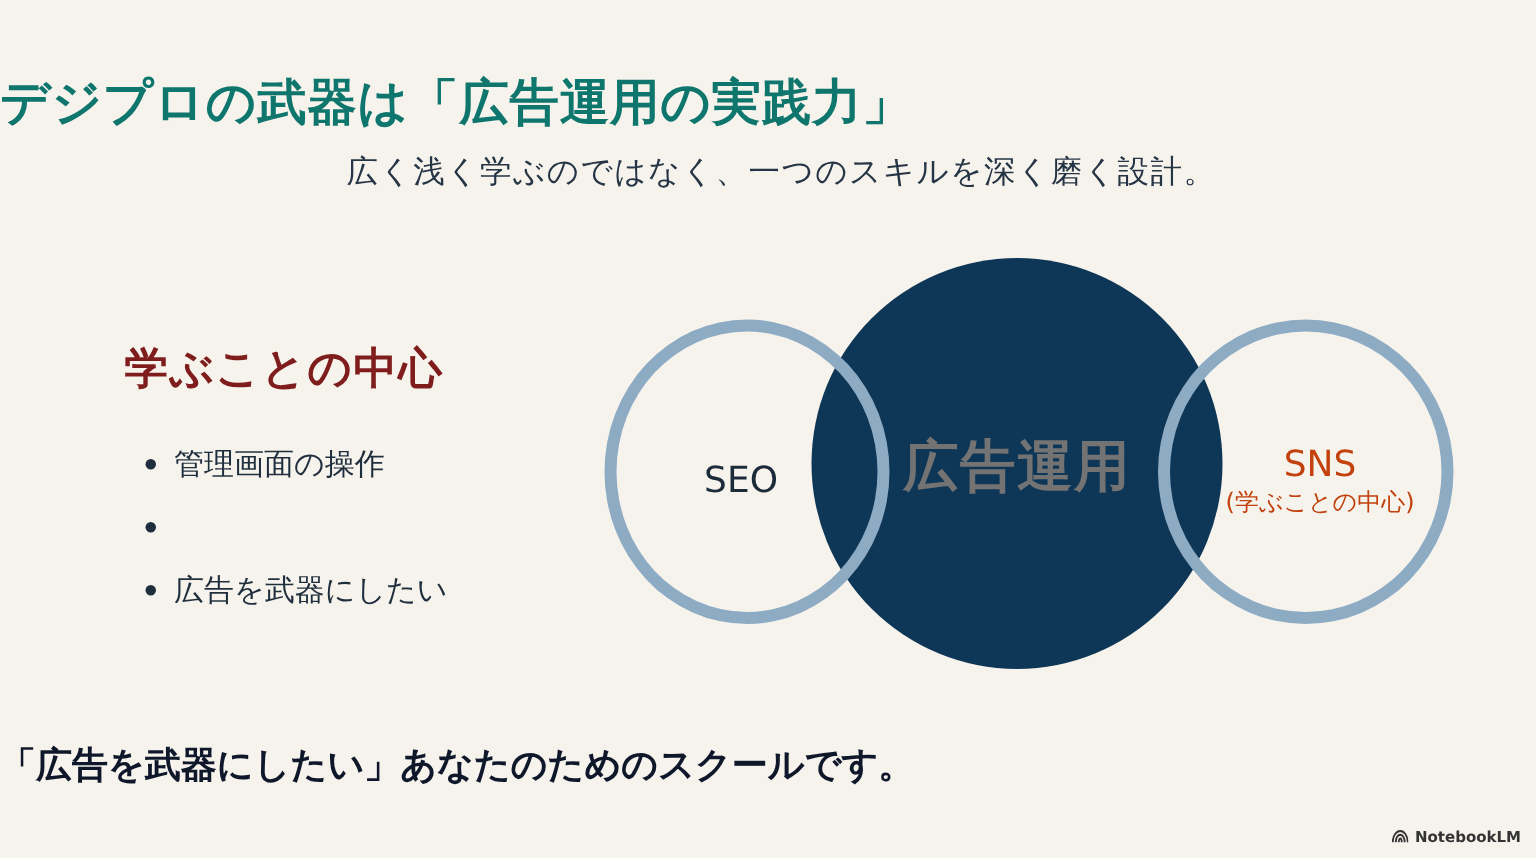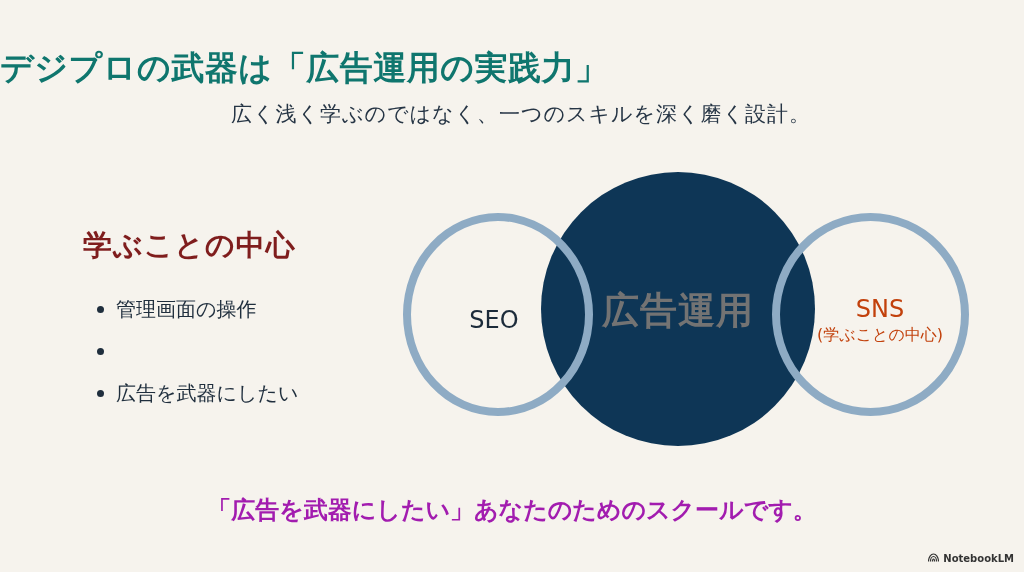--- a/index.html
+++ b/index.html
@@ -51,21 +51,21 @@
     position: absolute; text-align: center; transform: translate(-50%, -50%);
     white-space: nowrap;
   }
   .label-seo { left: 478px; top: 320px; font-size: 24px; color: #1c2b3a; }
   .label-core { left: 662px; top: 311px; font-size: 37px; font-weight: bold; color: #737373; letter-spacing: 1px; }
   .label-sns { left: 864px; top: 320px; color: #c2410c; }
   .label-sns .main { font-size: 24px; display: block; line-height: 30px; }
   .label-sns .sub { font-size: 16px; display: block; line-height: 22px; }
   .tagline {
     position: absolute; left: 0; right: 0; top: 494px;
-    text-align: center; font-size: 24px; font-weight: bold; color: #a21caf;
+    font-size: 24px; font-weight: bold; color: #0f172a;
   }
   .brand {
     position: absolute; right: 10px; bottom: 8px;
     display: flex; align-items: flex-start; gap: 4px;
     font-size: 10px; color: #333; font-weight: bold;
   }
   .brand svg { width: 11px; height: 9px; }
 </style>
 </head>
 <body>

